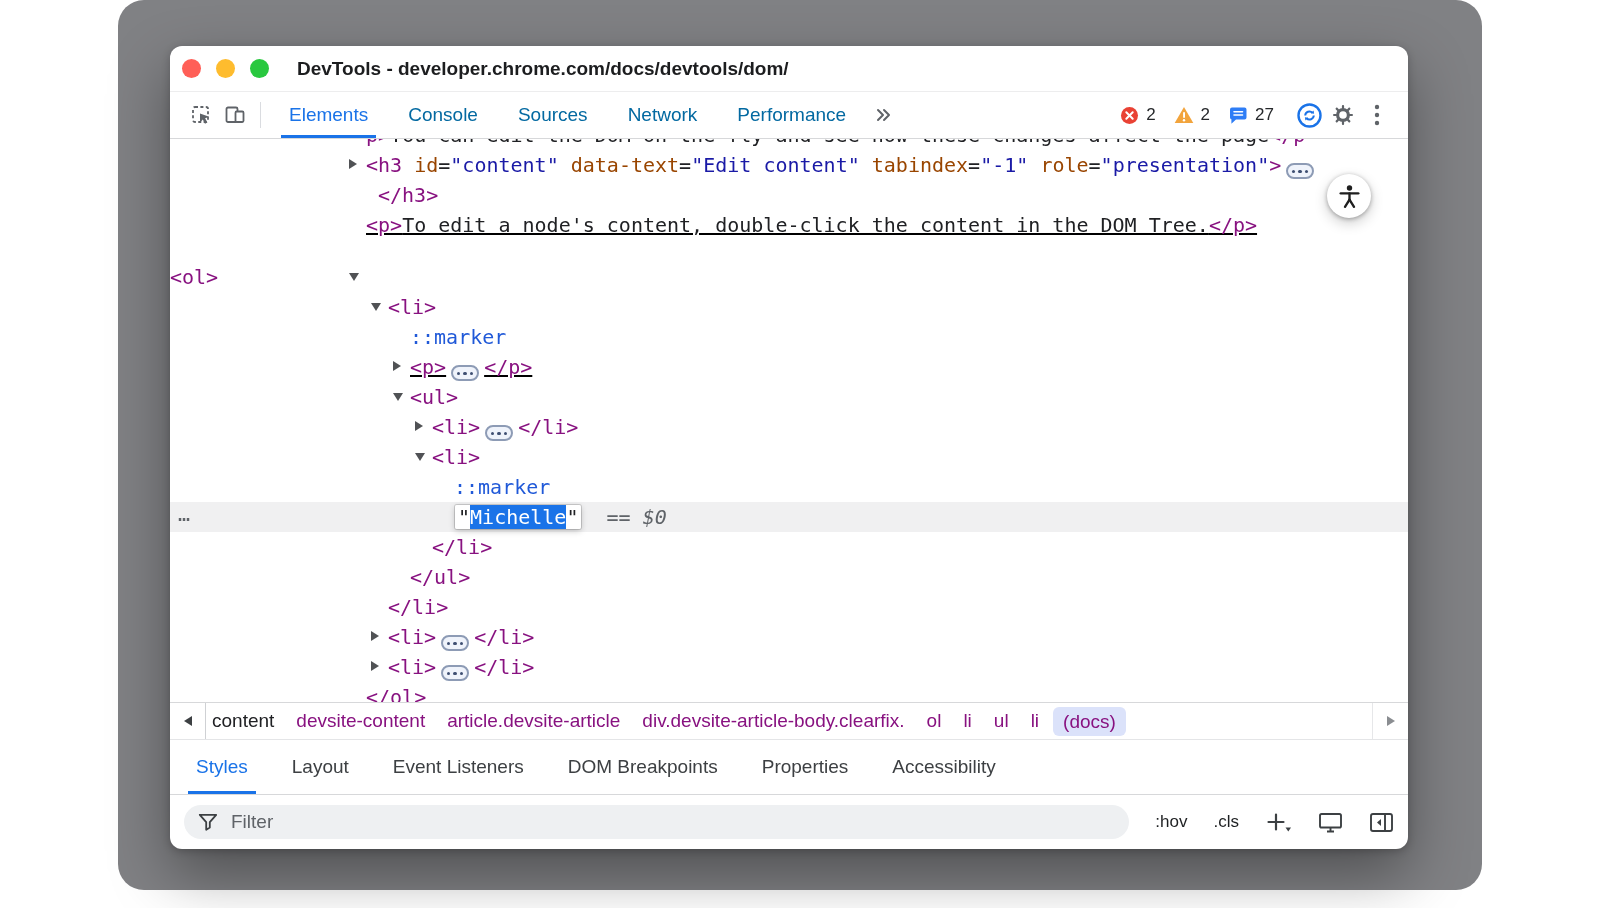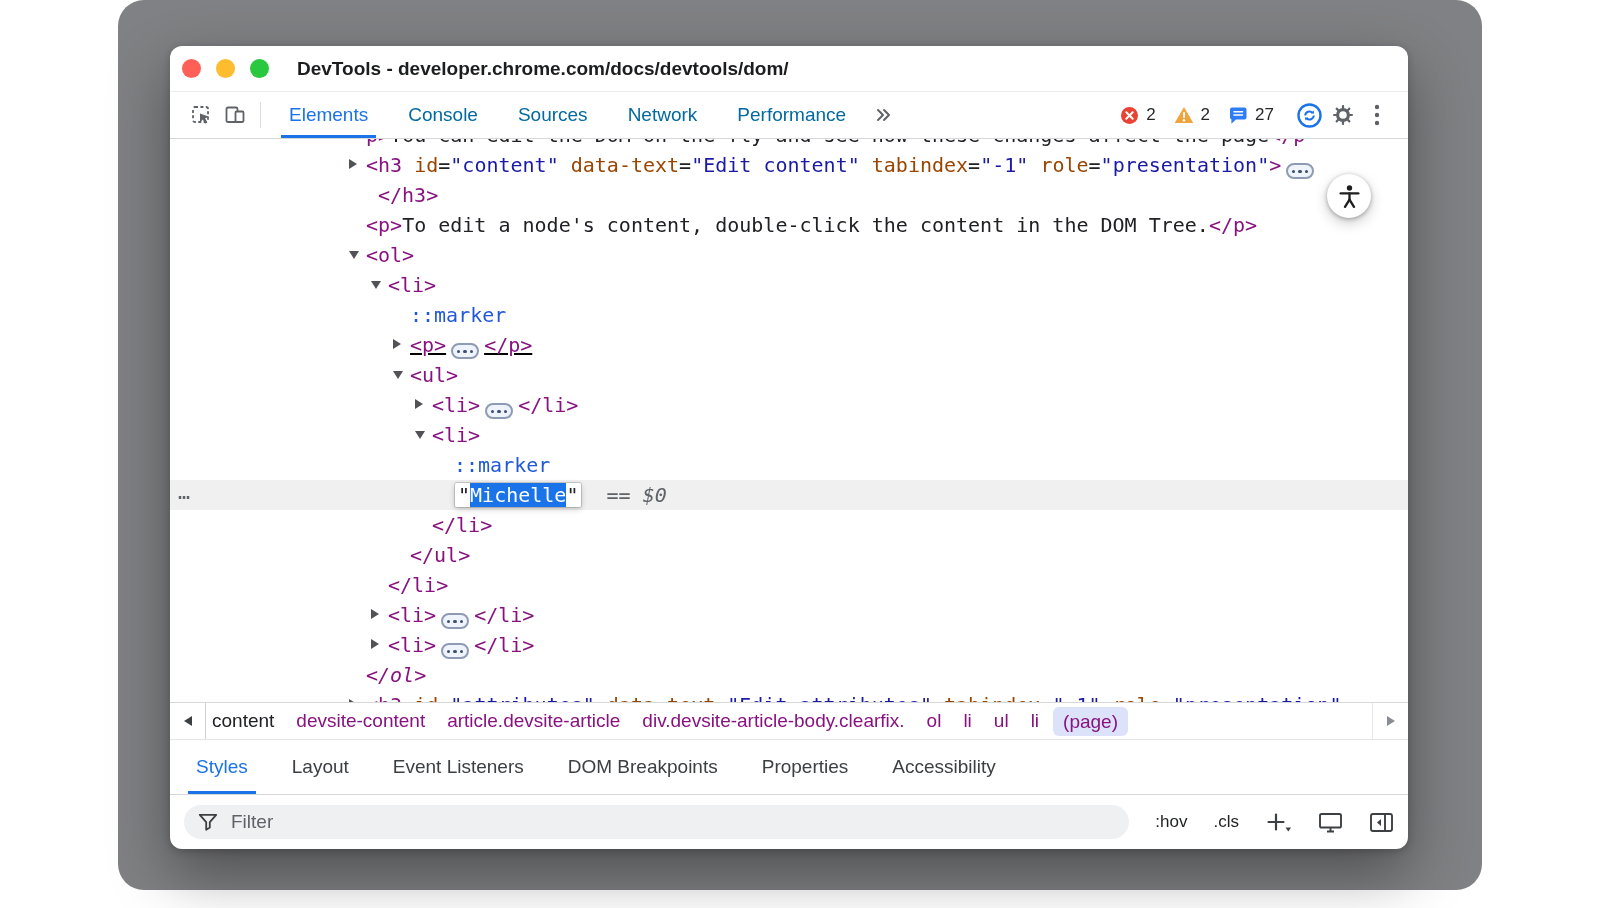--- a/index.html
+++ b/index.html
@@ -178,53 +178,53 @@
           <circle cx="3" cy="11" r="2.2"></circle>
           <circle cx="3" cy="19" r="2.2"></circle>
       </svg>
     </span>
   </div>
 
   <div class="tree">
       <div class="trow cliptop" style="padding-left: 196px;"><span class="t-tag">p&gt;</span><span class="t-txt">You can edit the DOM on the fly and see how these changes affect the page</span><span class="t-tag">&lt;/p</span></div>
       <div class="trow" style="padding-left: 196px;"><span class="arr r" style="left: 179px;"></span><span class="t-tag">&lt;h3</span><span class="t-sp"> </span><span class="t-attr">id</span><span class="t-pun">=</span><span class="t-val">"content"</span><span class="t-sp"> </span><span class="t-attr">data-text</span><span class="t-pun">=</span><span class="t-val">"Edit content"</span><span class="t-sp"> </span><span class="t-attr">tabindex</span><span class="t-pun">=</span><span class="t-val">"-1"</span><span class="t-sp"> </span><span class="t-attr">role</span><span class="t-pun">=</span><span class="t-val">"presentation"</span><span class="t-tag">&gt;</span><span class="pill"><i></i><i></i><i></i></span></div>
       <div class="trow" style="padding-left: 208px;"><span class="t-tag">&lt;/h3&gt;</span></div>
-      <div class="trow" style="padding-left: 196px;"><span class="t-tag">&lt;p&gt;</span><span class="t-txt">To edit a node's content, double-click the content in the DOM Tree.</span><span class="t-tag">&lt;/p&gt;</span></div>
-      <div class="trow" style="padding-left: 196px;"><span class="arr d" style="left: 179px;"></span><span class="t-tag">&lt;ol&gt;</span></div>
+      <div class="trow" style="padding-left: 196px; text-decoration: underline;"><span class="t-tag">&lt;p&gt;</span><span class="t-txt">To edit a node's content, double-click the content in the DOM Tree.</span><span class="t-tag">&lt;/p&gt;</span></div>
+      <div class="trow" style=" margin-top: 22px;"><span class="arr d" style="left: 179px;"></span><span class="t-tag">&lt;ol&gt;</span></div>
       <div class="trow" style="padding-left: 218px;"><span class="arr d" style="left: 201px;"></span><span class="t-tag">&lt;li&gt;</span></div>
       <div class="trow" style="padding-left: 240px;"><span class="t-pseudo">::marker</span></div>
       <div class="trow" style="padding-left: 240px; text-decoration: underline;"><span class="arr r" style="left: 223px;"></span><span class="t-tag">&lt;p&gt;</span><span class="pill"><i></i><i></i><i></i></span><span class="t-tag">&lt;/p&gt;</span></div>
       <div class="trow" style="padding-left: 240px;"><span class="arr d" style="left: 223px;"></span><span class="t-tag">&lt;ul&gt;</span></div>
       <div class="trow" style="padding-left: 262px;"><span class="arr r" style="left: 245px;"></span><span class="t-tag">&lt;li&gt;</span><span class="pill"><i></i><i></i><i></i></span><span class="t-tag">&lt;/li&gt;</span></div>
       <div class="trow" style="padding-left: 262px;"><span class="arr d" style="left: 245px;"></span><span class="t-tag">&lt;li&gt;</span></div>
       <div class="trow" style="padding-left: 284px;"><span class="t-pseudo">::marker</span></div>
       <div class="trow hl" style="padding-left: 284px;"><span class="odots">…</span><span class="editbox"><span class="t-q">"</span><span class="t-sel">Michelle</span><span class="t-q">"</span></span><span class="t-eq">  == </span><span class="t-d0">$0</span></div>
       <div class="trow" style="padding-left: 262px;"><span class="t-tag">&lt;/li&gt;</span></div>
       <div class="trow" style="padding-left: 240px;"><span class="t-tag">&lt;/ul&gt;</span></div>
       <div class="trow" style="padding-left: 218px;"><span class="t-tag">&lt;/li&gt;</span></div>
       <div class="trow" style="padding-left: 218px;"><span class="arr r" style="left: 201px;"></span><span class="t-tag">&lt;li&gt;</span><span class="pill"><i></i><i></i><i></i></span><span class="t-tag">&lt;/li&gt;</span></div>
       <div class="trow" style="padding-left: 218px;"><span class="arr r" style="left: 201px;"></span><span class="t-tag">&lt;li&gt;</span><span class="pill"><i></i><i></i><i></i></span><span class="t-tag">&lt;/li&gt;</span></div>
-      <div class="trow" style="padding-left: 196px; font-style: italic;"><span class="t-tag">&lt;/ol&gt;</span></div>
+      <div class="trow" style="padding-left: 196px;"><span class="t-tag">&lt;/ol&gt;</span></div>
       <div class="trow" style="padding-left: 196px;"><span class="arr r" style="left: 179px;"></span><span class="t-tag">&lt;h3</span><span class="t-sp"> </span><span class="t-attr">id</span><span class="t-pun">=</span><span class="t-val">"attributes"</span><span class="t-sp"> </span><span class="t-attr">data-text</span><span class="t-pun">=</span><span class="t-val">"Edit attributes"</span><span class="t-sp"> </span><span class="t-attr">tabindex</span><span class="t-pun">=</span><span class="t-val">"-1"</span><span class="t-sp"> </span><span class="t-attr">role</span><span class="t-pun">=</span><span class="t-val">"presentation"</span></div>
     </div>
 
   <div class="crumbbar">
     <span class="cnav left">
         <i class="tri-l"></i>
       </span>
     <div class="crumbs">
         <span class="crumb plain">content</span>
         <span class="crumb">devsite-content</span>
         <span class="crumb">article.devsite-article</span>
         <span class="crumb">div.devsite-article-body.clearfix.</span>
         <span class="crumb">ol</span>
         <span class="crumb">li</span>
         <span class="crumb">ul</span>
         <span class="crumb">li</span>
-        <span class="crumb sel">(page)</span>
+        <span class="crumb sel">(docs)</span>
       </div>
     <span class="cnav right">
         <i class="tri-r"></i>
       </span>
   </div>
 
   <div class="stabs">
       <div class="sttab on">Styles</div>
       <div class="sttab">Layout</div>
       <div class="sttab">Event Listeners</div>

